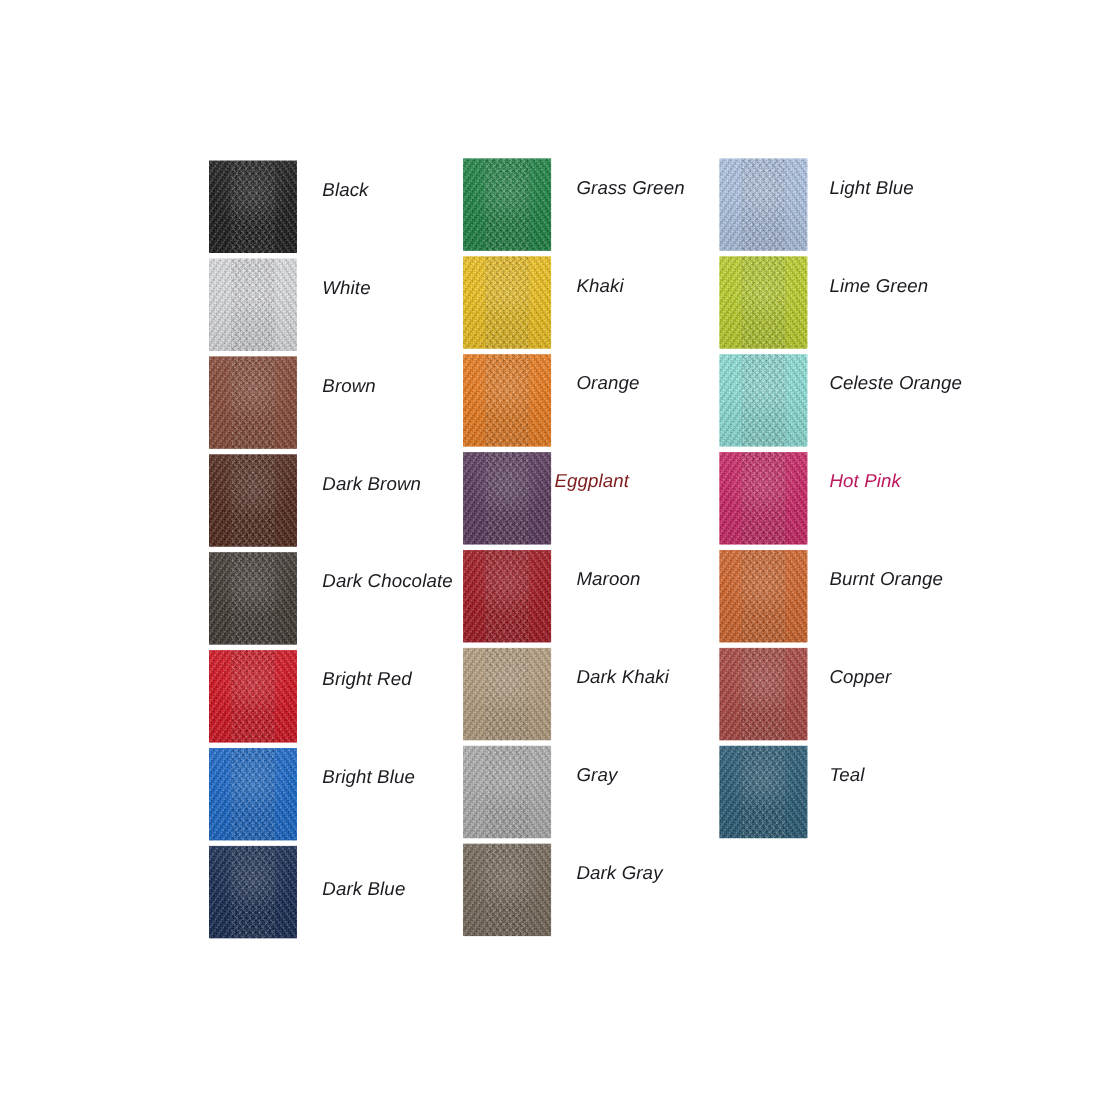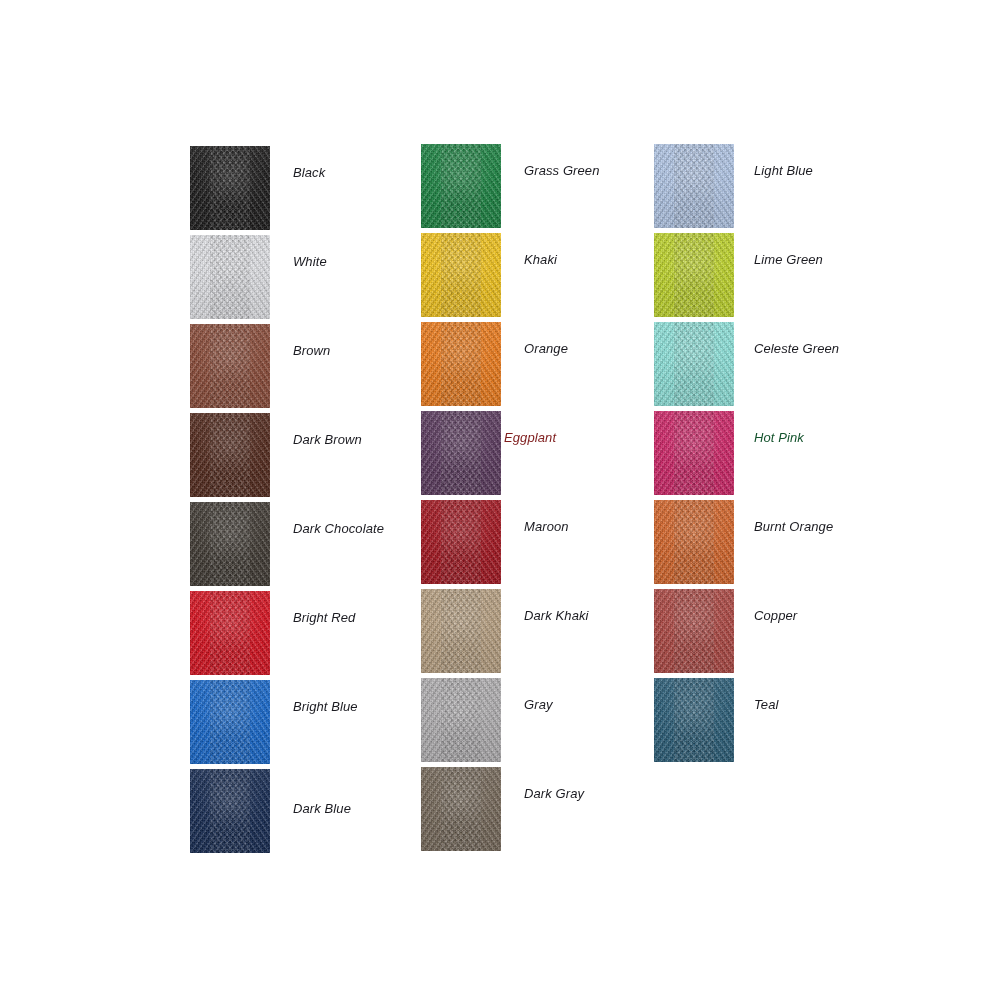--- a/index.html
+++ b/index.html
@@ -114,21 +114,21 @@
         rgba(255,255,255,0.00) 62%),
       linear-gradient(180deg,
         rgba(255,255,255,0.05) 0%,
         rgba(0,0,0,0.00) 38%,
         rgba(0,0,0,0.06) 100%);
   }
 
   .swatch-label {
     position: absolute;
     font-style: italic;
-    font-size: 13px;
+    font-size: 17px;
     line-height: 17px;
     color: #1b1b21;
     white-space: nowrap;
     letter-spacing: 0.1px;
   }
 </style>
 </head>
 <body>
 
 <div id="swatch-chart">
@@ -299,30 +299,30 @@
         </div>
         <div class="swatch-label" style="left: 754px; top: 251px; color: rgb(27, 27, 33);">Lime Green</div>
       </div>
       <div class="swatch-row" style="left: 0px; top: 0px;">
         <div class="swatch" title="Celeste Green" style="left: 654px; top: 322px; width: 80px; height: 84px; background-color: rgb(143, 228, 220); position: absolute;">
           <div class="weave left"></div>
           <div class="weave right"></div>
           <div class="grain"></div>
           <div class="sheen"></div>
         </div>
-        <div class="swatch-label" style="left: 754px; top: 340px; color: rgb(27, 27, 33);">Celeste Green</div>
+        <div class="swatch-label" style="left: 754px; top: 340px; color: rgb(27, 27, 33);">Celeste Orange</div>
       </div>
       <div class="swatch-row" style="left: 0px; top: 0px;">
         <div class="swatch" title="Hot Pink" style="left: 654px; top: 411px; width: 80px; height: 84px; background-color: rgb(209, 37, 104); position: absolute;">
           <div class="weave left"></div>
           <div class="weave right"></div>
           <div class="grain"></div>
           <div class="sheen"></div>
         </div>
-        <div class="swatch-label" style="left: 754px; top: 429px; color: #14532d;">Hot Pink</div>
+        <div class="swatch-label" style="left: 754px; top: 429px; color: #be185d;">Hot Pink</div>
       </div>
       <div class="swatch-row" style="left: 0px; top: 0px;">
         <div class="swatch" title="Burnt Orange" style="left: 654px; top: 500px; width: 80px; height: 84px; background-color: rgb(215, 102, 42); position: absolute;">
           <div class="weave left"></div>
           <div class="weave right"></div>
           <div class="grain"></div>
           <div class="sheen"></div>
         </div>
         <div class="swatch-label" style="left: 754px; top: 518px; color: rgb(27, 27, 33);">Burnt Orange</div>
       </div>

